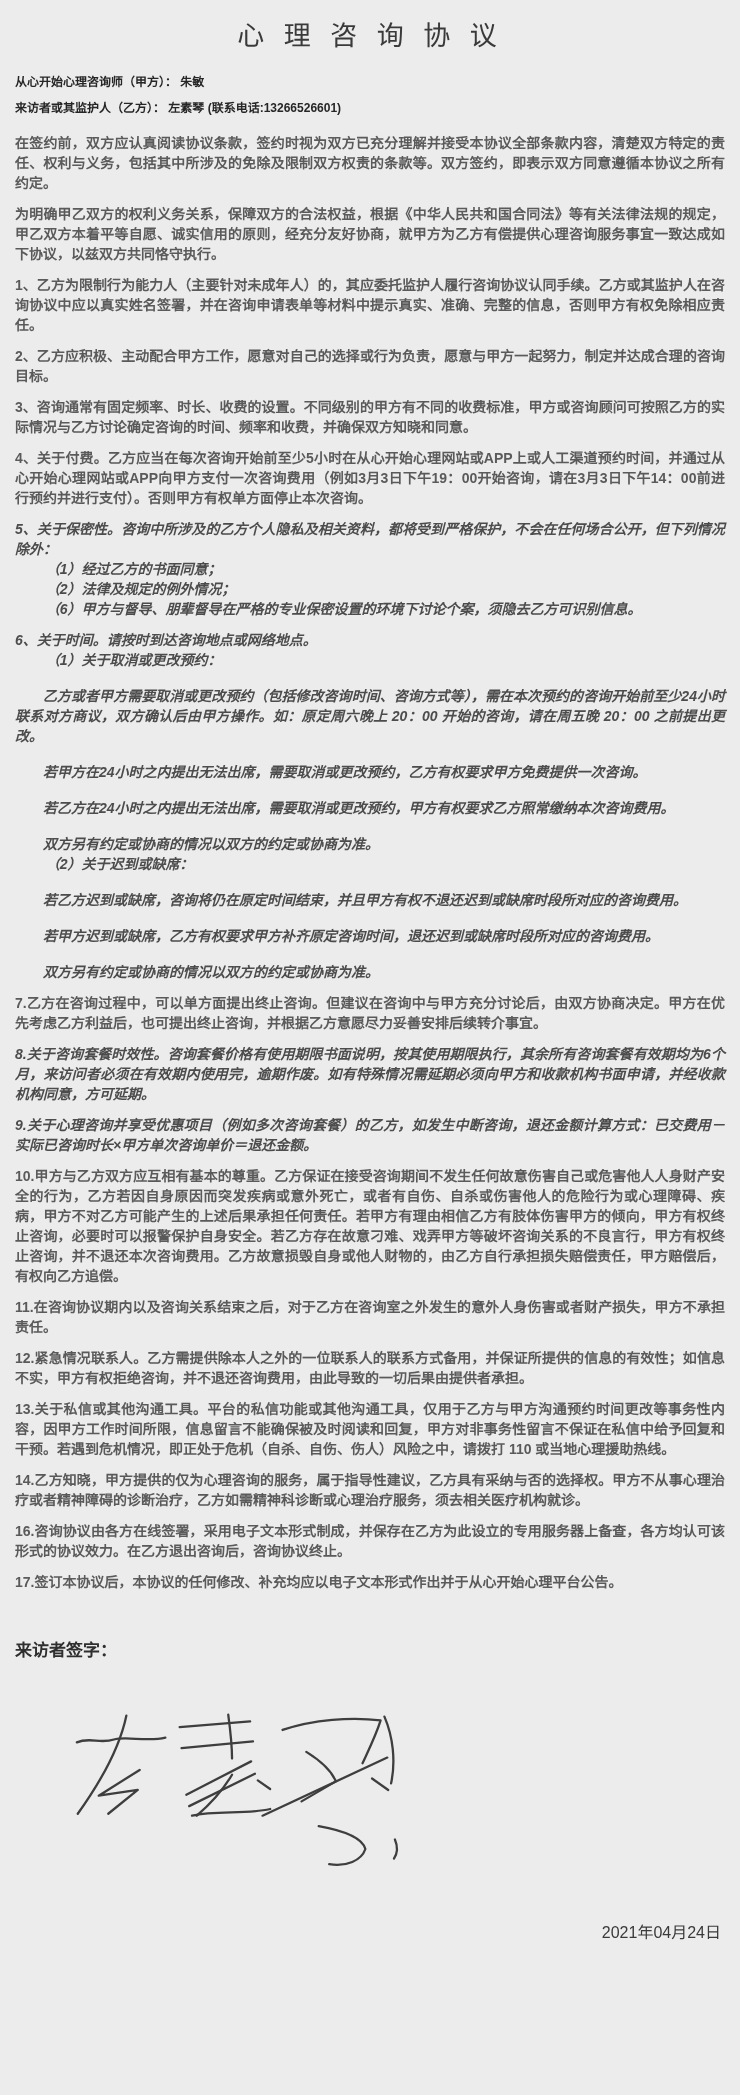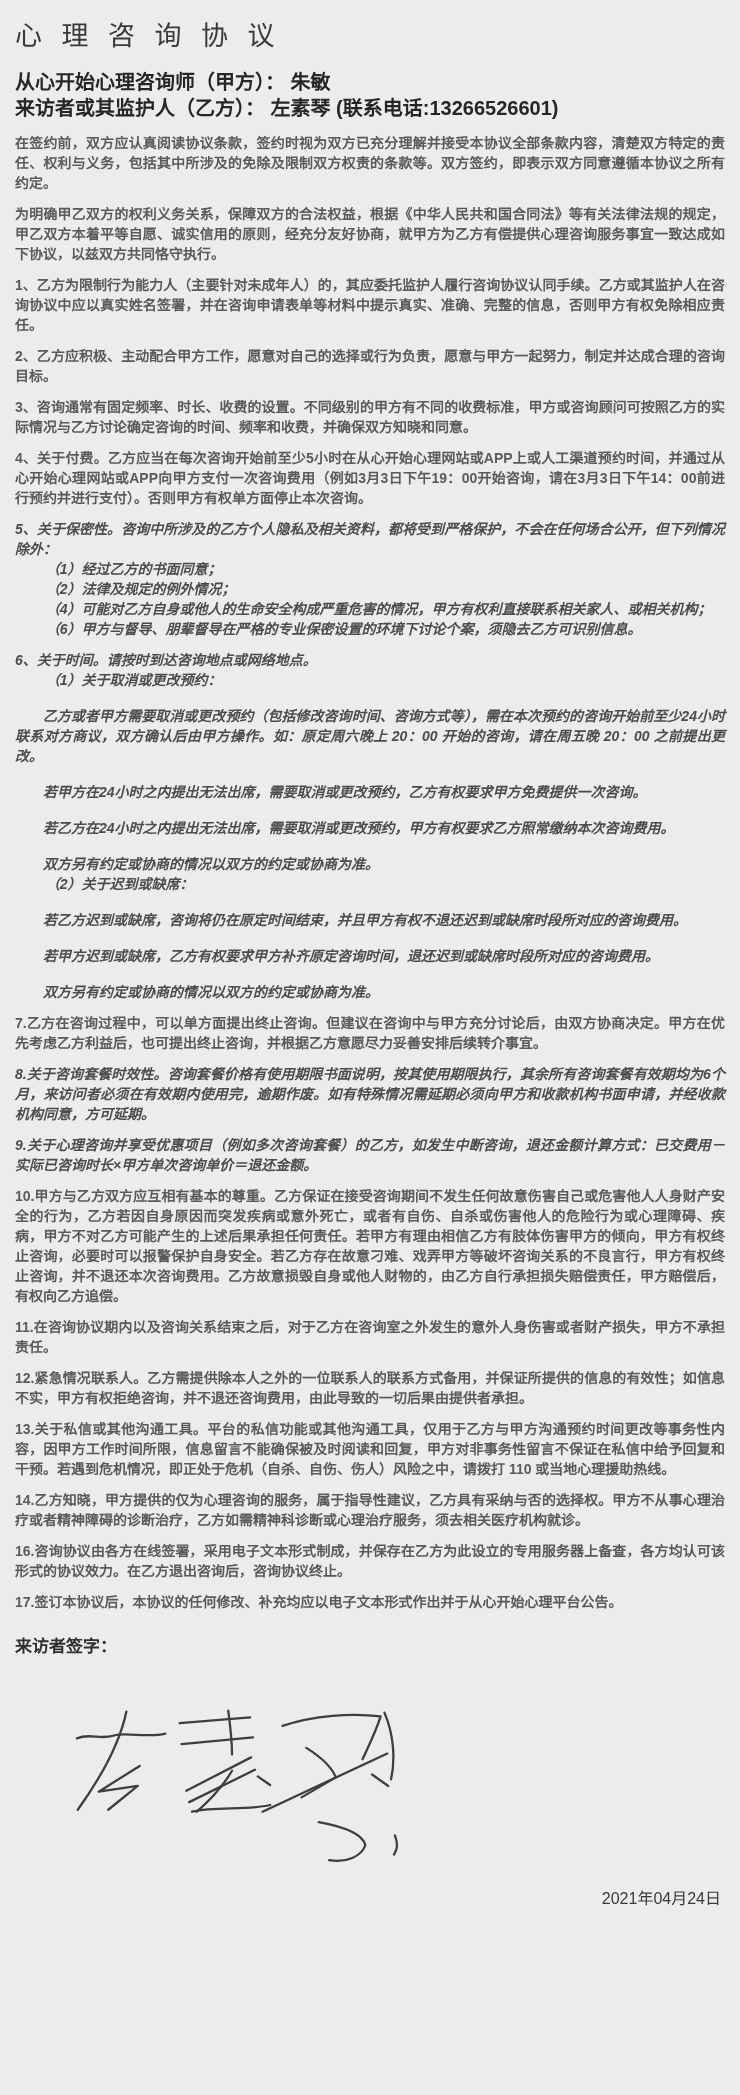--- a/index.html
+++ b/index.html
@@ -9,28 +9,29 @@
     color: #5a5a5a;
   }
   .page {
     width: 740px;
     min-height: 2095px;
     margin: 0 auto;
     background: #ececec;
     padding: 12px 15px 60px 15px;
   }
   .doc-title {
+    text-align: center;
     font-size: 27px;
     font-weight: 400;
     color: #3a3a3a;
     letter-spacing: 6px;
     margin: 2px 0 18px 0;
   }
   .party-line {
-    font-size: 20px;
+    font-size: 12px;
     font-weight: 700;
     color: #262626;
     line-height: 22px;
     margin: 4px 0;
   }
   .body-text { margin-top: 14px; }
   .para {
     font-size: 14px;
     line-height: 20px;
     text-align: justify;
@@ -42,41 +43,41 @@
     font-weight: 700;
     color: #4c4c4c;
     font-style: italic;
   }
   .para.indent1 { text-indent: 2.2em; margin-top: 0; }
   .para.indent2 { text-indent: 2em; margin-top: 16px; }
   .sig-label {
     font-size: 17px;
     font-weight: 600;
     color: #2f2f2f;
-    margin-top: 20px;
+    margin-top: 44px;
   }
   .sig-area {
     margin-top: 28px;
     margin-left: 8px;
     width: 420px;
     height: 200px;
   }
   .sig-area svg { width: 100%; height: 100%; }
   .sig-area path {
     fill: none;
     stroke: #3e3e3e;
     stroke-width: 2.4;
     stroke-linecap: round;
     stroke-linejoin: round;
   }
   .date-line {
     text-align: right;
     font-size: 16px;
     color: #3a3a3a;
-    margin-top: 0;
+    margin-top: 30px;
     padding-right: 4px;
   }
 </style>
 </head>
 <body>
 
 <div class="page">
 
   <h1 class="doc-title">心 理 咨 询 协 议</h1>
 
@@ -86,21 +87,20 @@
   <div class="body-text">
       <p class="para">在签约前，双方应认真阅读协议条款，签约时视为双方已充分理解并接受本协议全部条款内容，清楚双方特定的责任、权利与义务，包括其中所涉及的免除及限制双方权责的条款等。双方签约，即表示双方同意遵循本协议之所有约定。</p>
       <p class="para">为明确甲乙双方的权利义务关系，保障双方的合法权益，根据《中华人民共和国合同法》等有关法律法规的规定，甲乙双方本着平等自愿、诚实信用的原则，经充分友好协商，就甲方为乙方有偿提供心理咨询服务事宜一致达成如下协议，以兹双方共同恪守执行。</p>
       <p class="para">1、乙方为限制行为能力人（主要针对未成年人）的，其应委托监护人履行咨询协议认同手续。乙方或其监护人在咨询协议中应以真实姓名签署，并在咨询申请表单等材料中提示真实、准确、完整的信息，否则甲方有权免除相应责任。</p>
       <p class="para">2、乙方应积极、主动配合甲方工作，愿意对自己的选择或行为负责，愿意与甲方一起努力，制定并达成合理的咨询目标。</p>
       <p class="para">3、咨询通常有固定频率、时长、收费的设置。不同级别的甲方有不同的收费标准，甲方或咨询顾问可按照乙方的实际情况与乙方讨论确定咨询的时间、频率和收费，并确保双方知晓和同意。</p>
       <p class="para">4、关于付费。乙方应当在每次咨询开始前至少5小时在从心开始心理网站或APP上或人工渠道预约时间，并通过从心开始心理网站或APP向甲方支付一次咨询费用（例如3月3日下午19：00开始咨询，请在3月3日下午14：00前进行预约并进行支付）。否则甲方有权单方面停止本次咨询。</p>
       <p class="para bold">5、关于保密性。咨询中所涉及的乙方个人隐私及相关资料，都将受到严格保护，不会在任何场合公开，但下列情况除外：</p>
       <p class="para bold indent1">（1）经过乙方的书面同意；</p>
       <p class="para bold indent1">（2）法律及规定的例外情况；</p>
-      <p class="para bold indent1">（4）可能对乙方自身或他人的生命安全构成严重危害的情况，甲方有权利直接联系相关家人、或相关机构；</p>
       <p class="para bold indent1">（6）甲方与督导、朋辈督导在严格的专业保密设置的环境下讨论个案，须隐去乙方可识别信息。</p>
       <p class="para bold">6、关于时间。请按时到达咨询地点或网络地点。</p>
       <p class="para bold indent1">（1）关于取消或更改预约：</p>
       <p class="para bold indent2">乙方或者甲方需要取消或更改预约（包括修改咨询时间、咨询方式等），需在本次预约的咨询开始前至少24小时联系对方商议，双方确认后由甲方操作。如：原定周六晚上 20：00 开始的咨询，请在周五晚 20：00 之前提出更改。</p>
       <p class="para bold indent2">若甲方在24小时之内提出无法出席，需要取消或更改预约，乙方有权要求甲方免费提供一次咨询。</p>
       <p class="para bold indent2">若乙方在24小时之内提出无法出席，需要取消或更改预约，甲方有权要求乙方照常缴纳本次咨询费用。</p>
       <p class="para bold indent2">双方另有约定或协商的情况以双方的约定或协商为准。</p>
       <p class="para bold indent1">（2）关于迟到或缺席：</p>
       <p class="para bold indent2">若乙方迟到或缺席，咨询将仍在原定时间结束，并且甲方有权不退还迟到或缺席时段所对应的咨询费用。</p>
       <p class="para bold indent2">若甲方迟到或缺席，乙方有权要求甲方补齐原定咨询时间，退还迟到或缺席时段所对应的咨询费用。</p>

